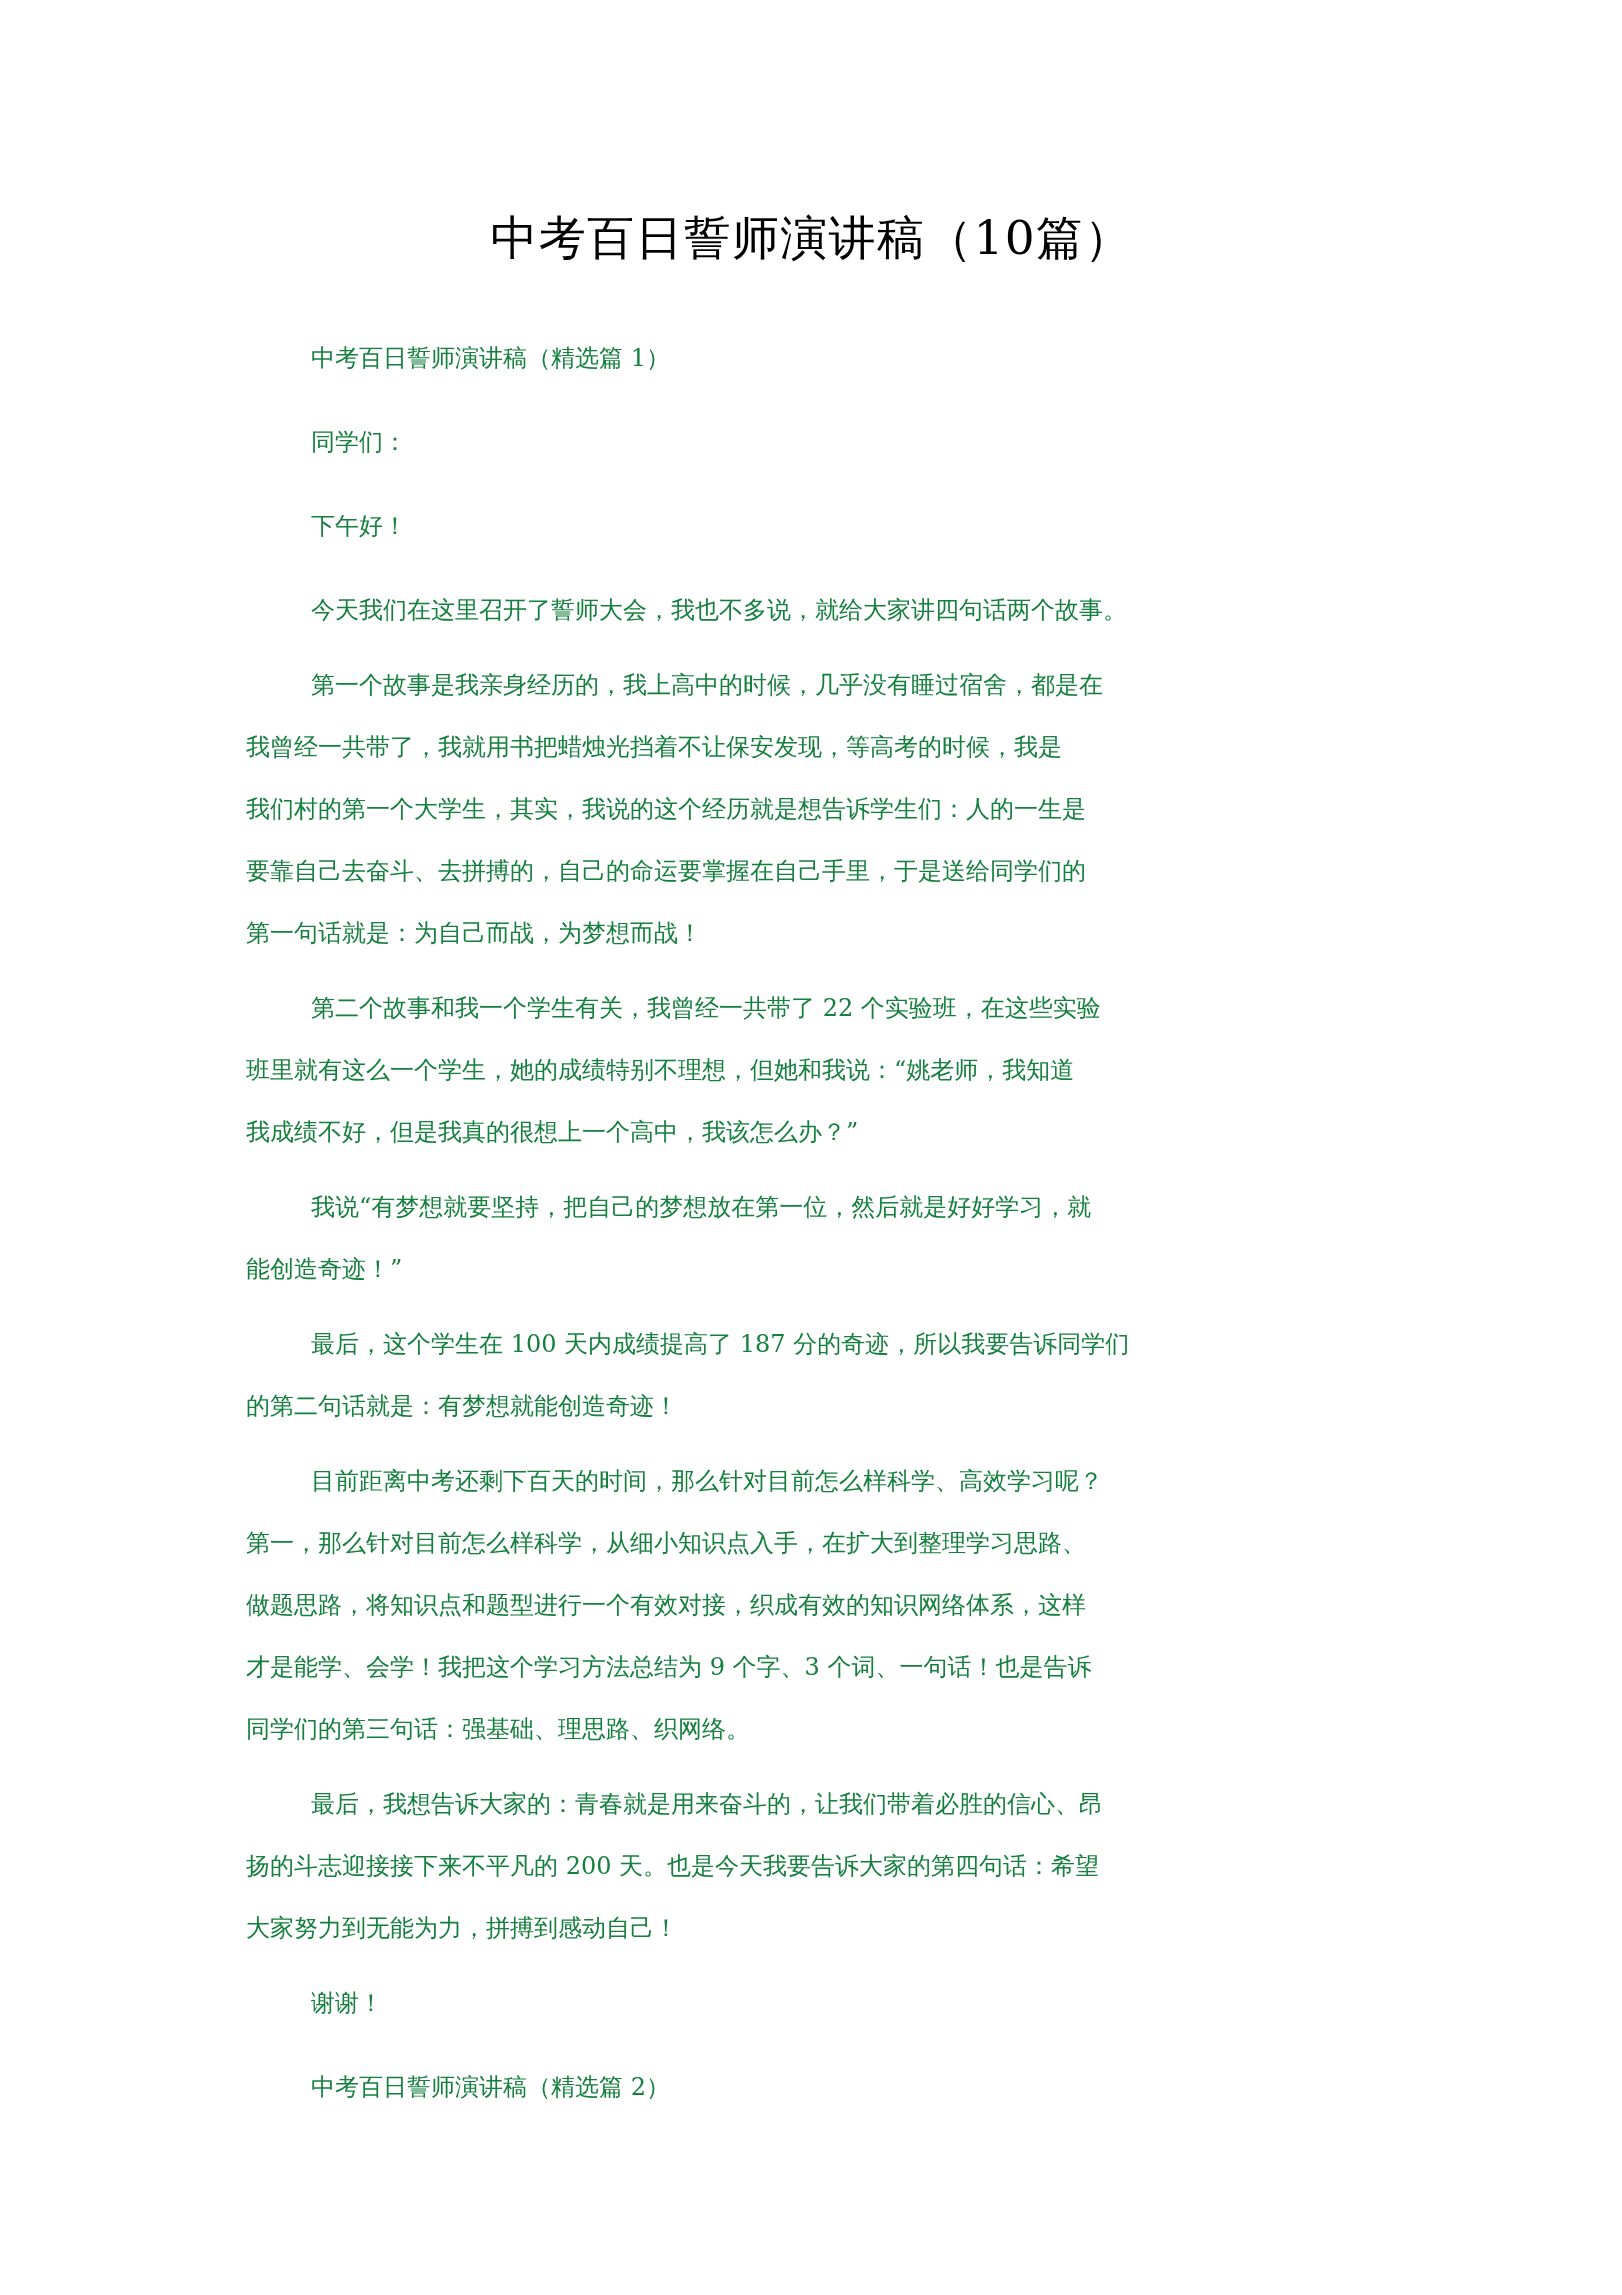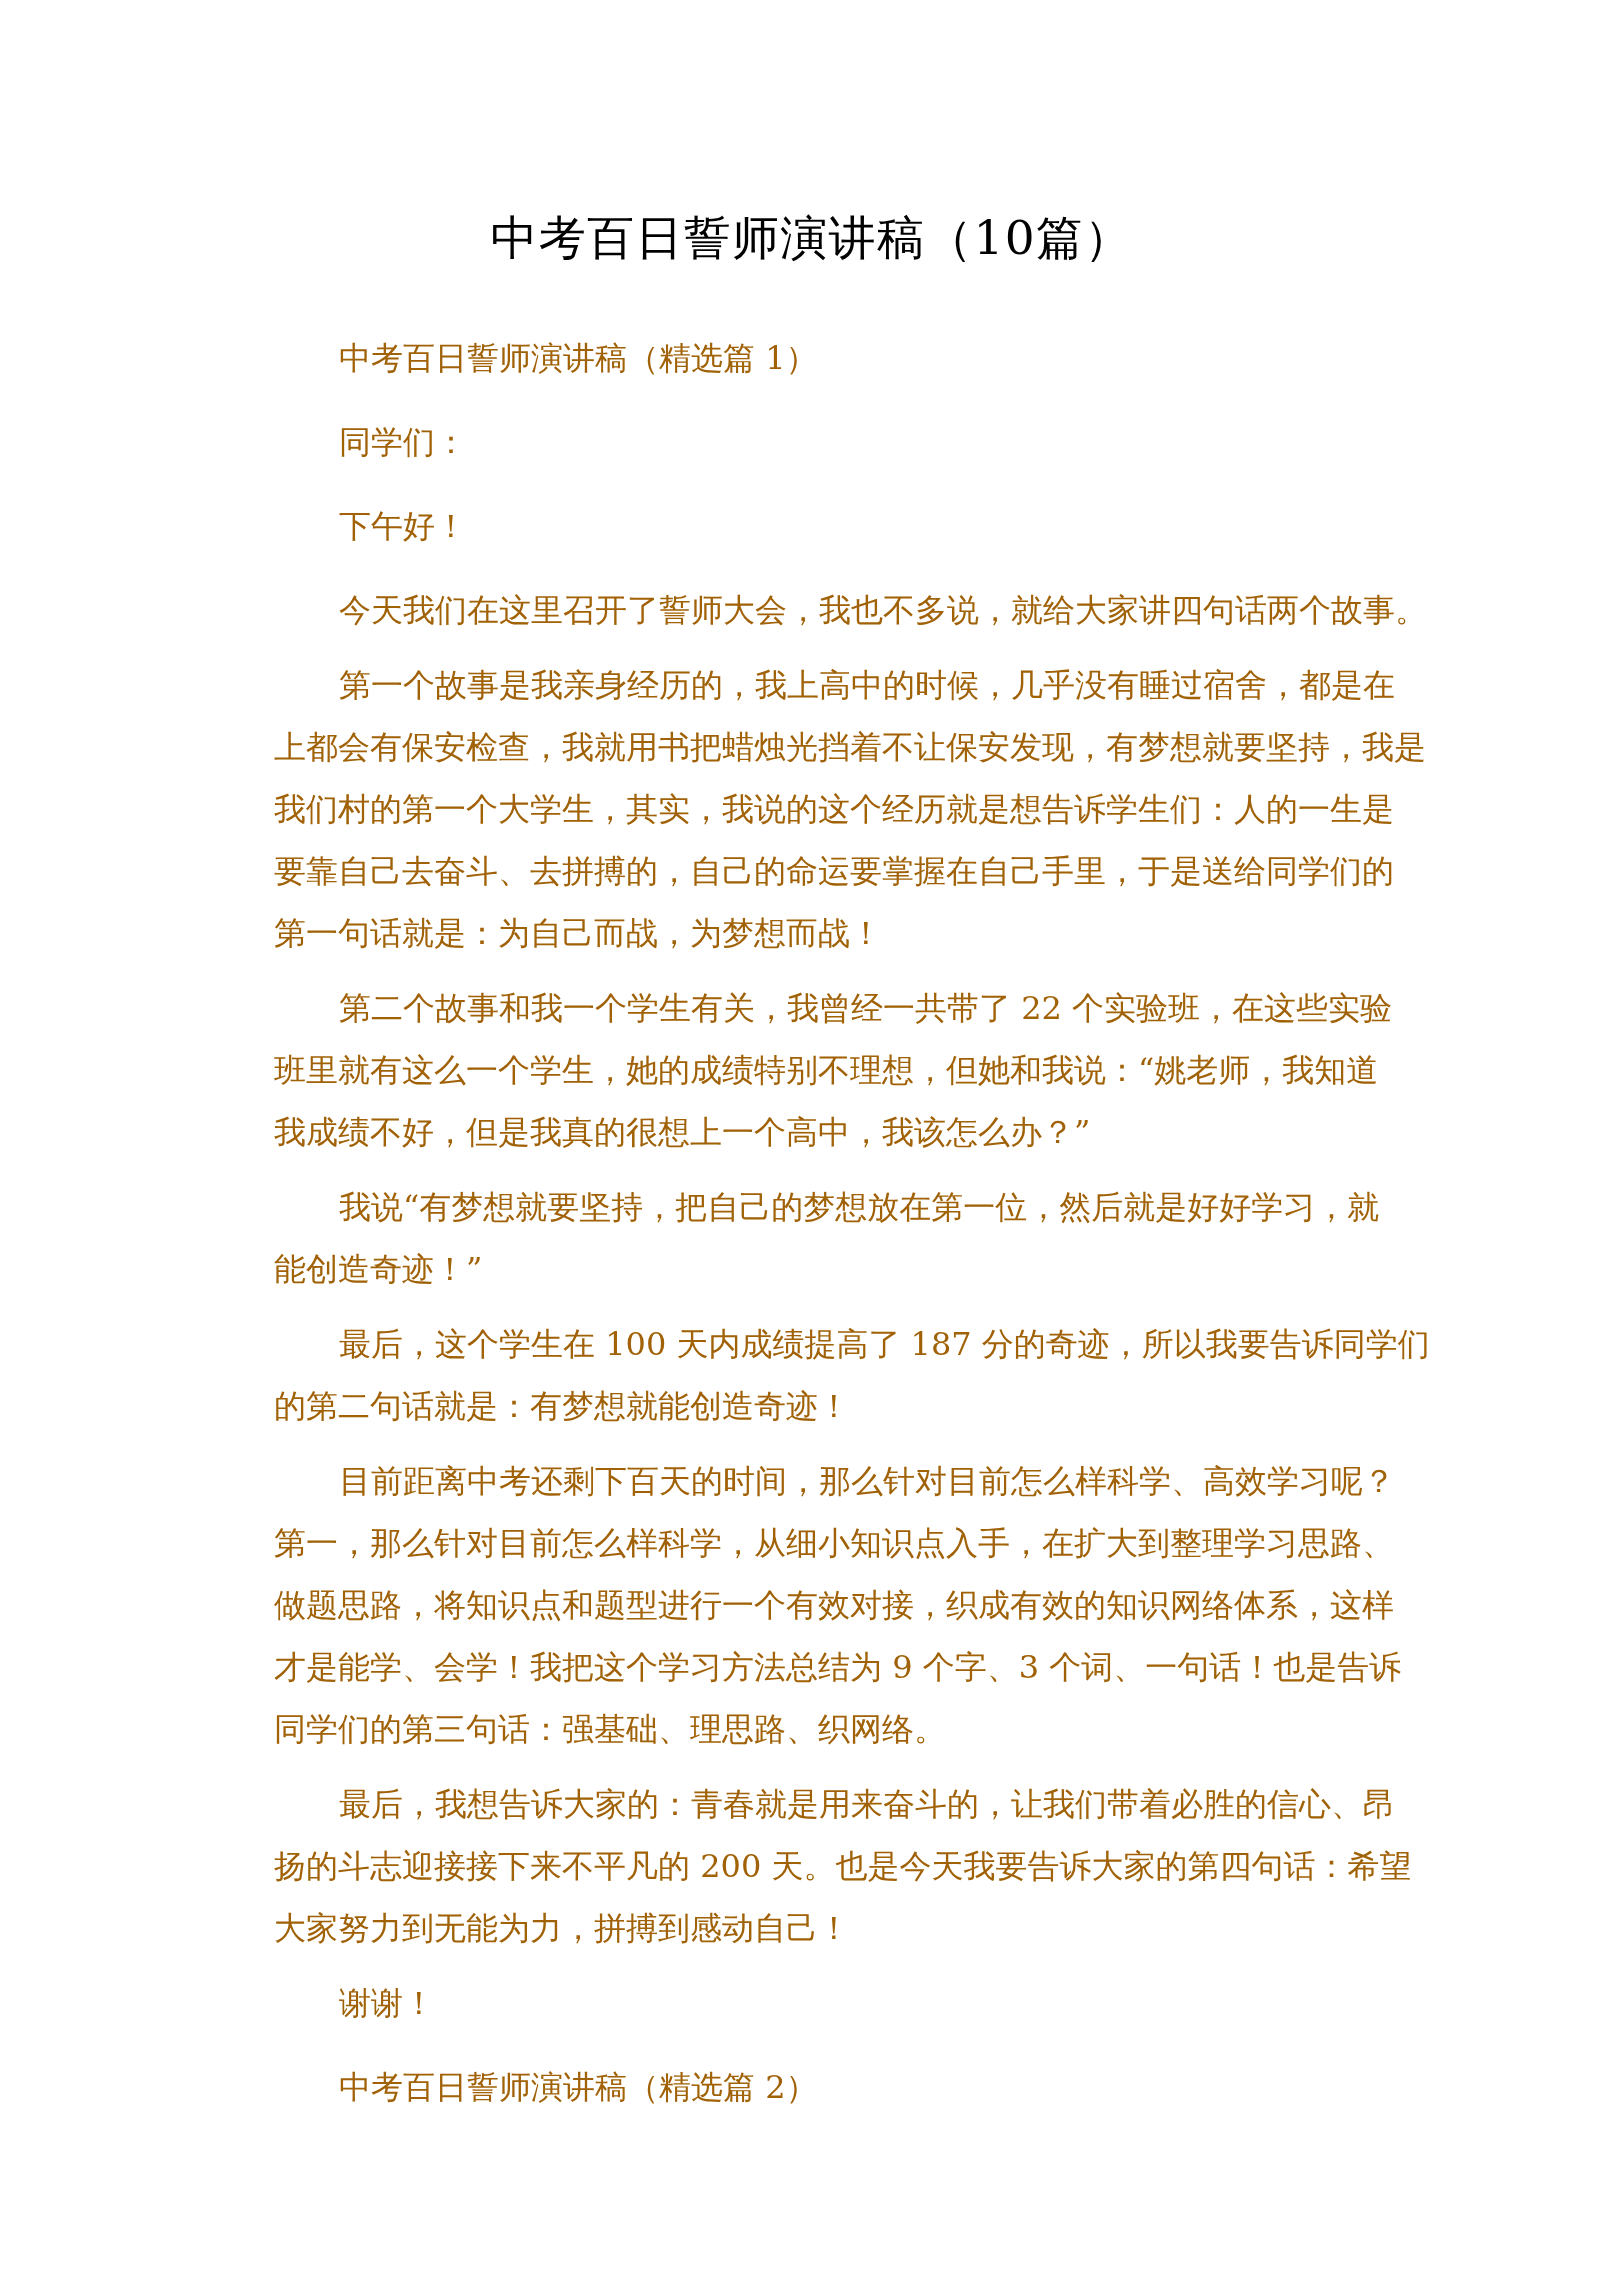--- a/index.html
+++ b/index.html
@@ -42,27 +42,26 @@
   
   #body-block {
     position: absolute;
     left: 246px;
     top: 327px;
     width: 1136px;
   }
 
   
   .tline {
-    font-size: 32px;
+    font-size: 24px;
     line-height: 62px;
     height: 62px;
     letter-spacing: 0px;
     white-space: nowrap;
-    color: #a16207;
-    margin-left: 28px;
+    color: #15803d;
   }
   
   .indent1 { padding-left: 65px; }
   
   .gap-sm { height: 13px; }
   .gap-md { height: 22px; }
 
   
   .just {
     width: 1136px;
@@ -84,21 +83,21 @@
   <div id="body-block">
       <div class="tline indent1">中考百日誓师演讲稿（精选篇 1）</div>
       <div class="gap-md"></div>
       <div class="tline indent1">同学们：</div>
       <div class="gap-md"></div>
       <div class="tline indent1">下午好！</div>
       <div class="gap-md"></div>
       <div class="tline indent1">今天我们在这里召开了誓师大会，我也不多说，就给大家讲四句话两个故事。</div>
       <div class="gap-sm"></div>
       <div class="tline indent1 just"><span>第一个故事是我亲身经历的，我上高中的时候，几乎没有睡过宿舍，都是在</span></div>
-      <div class="tline just"><span>上都会有保安检查，我就用书把蜡烛光挡着不让保安发现，有梦想就要坚持，我是</span></div>
+      <div class="tline just"><span>我曾经一共带了，我就用书把蜡烛光挡着不让保安发现，等高考的时候，我是</span></div>
       <div class="tline just"><span>我们村的第一个大学生，其实，我说的这个经历就是想告诉学生们：人的一生是</span></div>
       <div class="tline just"><span>要靠自己去奋斗、去拼搏的，自己的命运要掌握在自己手里，于是送给同学们的</span></div>
       <div class="tline">第一句话就是：为自己而战，为梦想而战！</div>
       <div class="gap-sm"></div>
       <div class="tline indent1 just"><span>第二个故事和我一个学生有关，我曾经一共带了 22 个实验班，在这些实验</span></div>
       <div class="tline just"><span>班里就有这么一个学生，她的成绩特别不理想，但她和我说：“姚老师，我知道</span></div>
       <div class="tline">我成绩不好，但是我真的很想上一个高中，我该怎么办？”</div>
       <div class="gap-sm"></div>
       <div class="tline indent1 just"><span>我说“有梦想就要坚持，把自己的梦想放在第一位，然后就是好好学习，就</span></div>
       <div class="tline">能创造奇迹！”</div>

